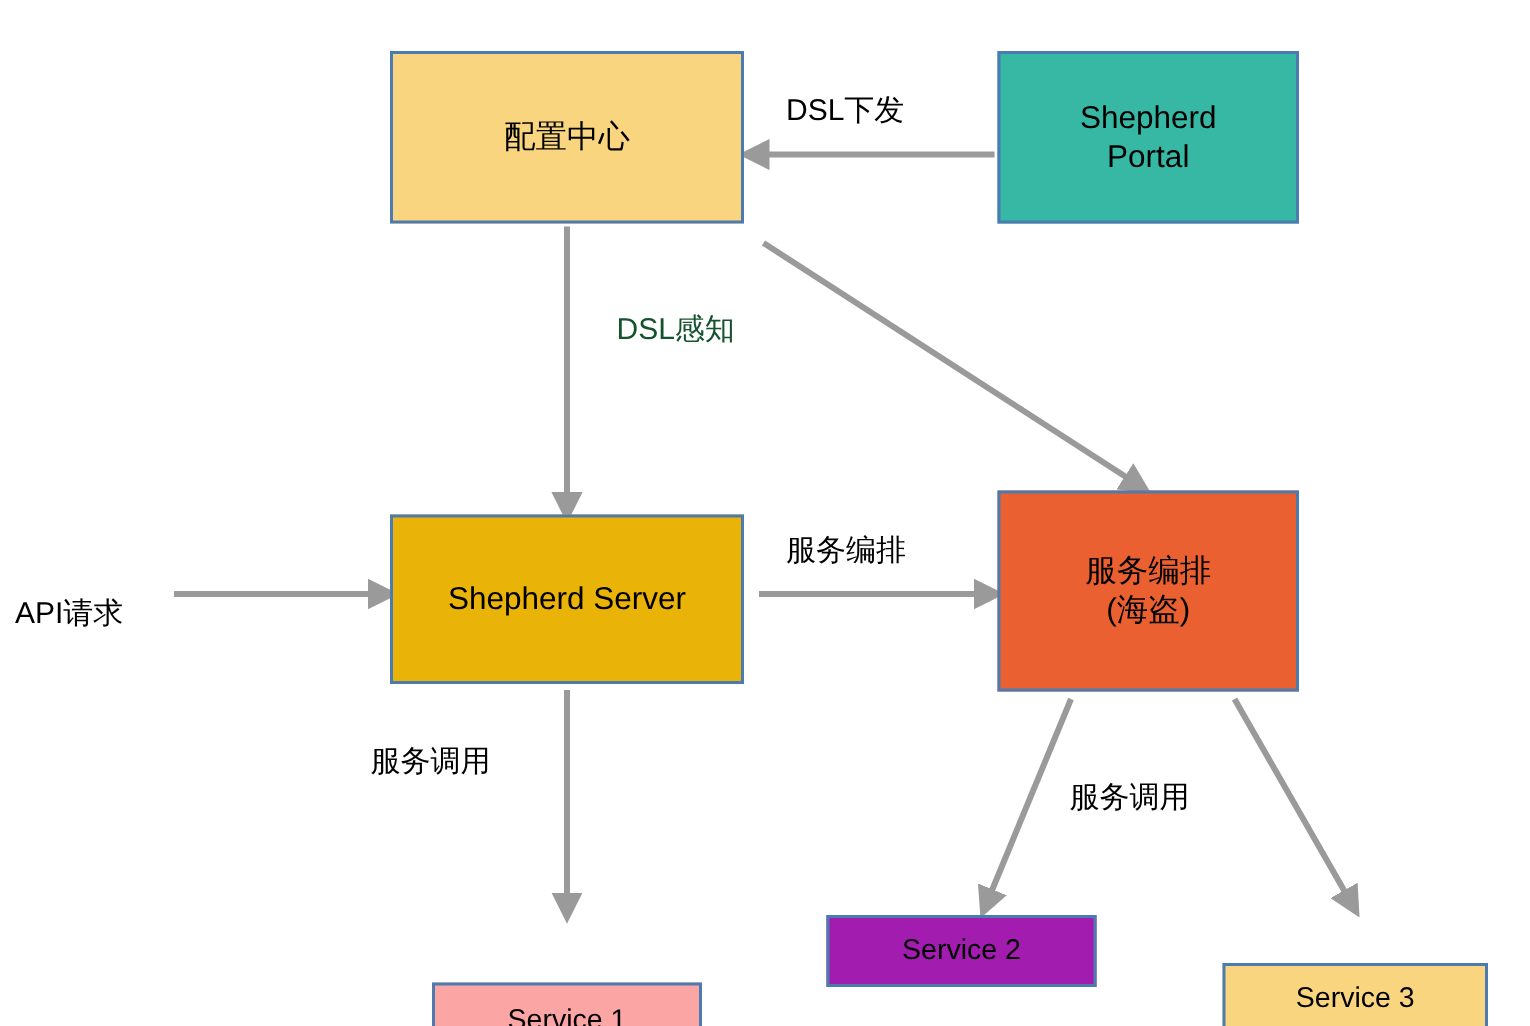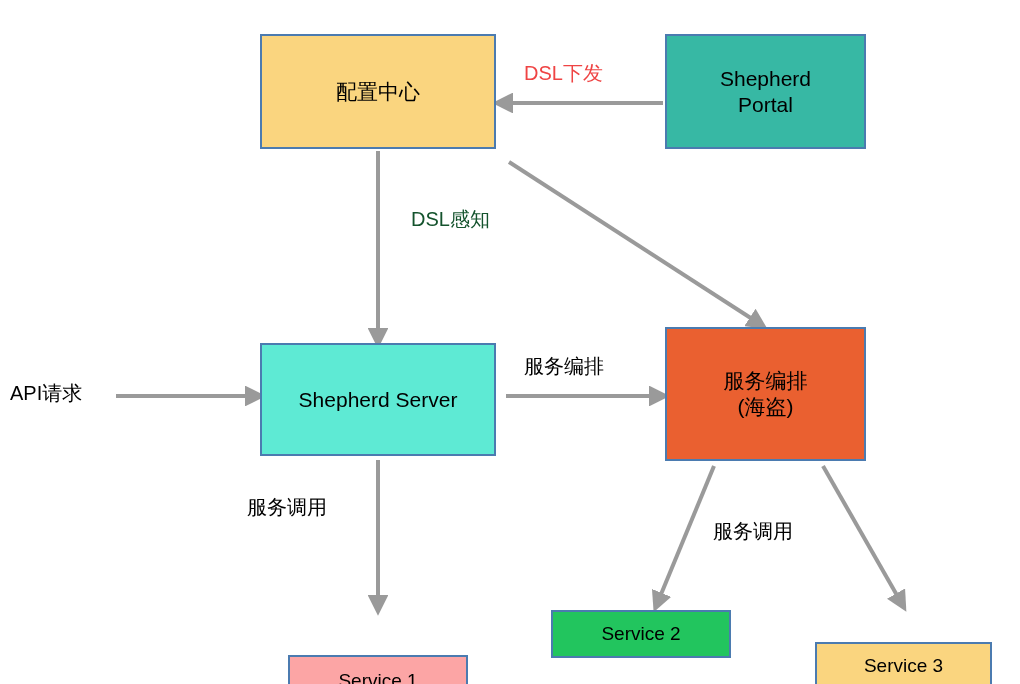--- a/index.html
+++ b/index.html
@@ -76,29 +76,29 @@
         <line x1="378" y1="460" x2="378" y2="607" stroke="#9a9a9a" stroke-width="4" marker-end="url(#ah)"></line>
         <line x1="714" y1="466" x2="657" y2="604" stroke="#9a9a9a" stroke-width="4" marker-end="url(#ah)"></line>
         <line x1="823" y1="466" x2="902" y2="604" stroke="#9a9a9a" stroke-width="4" marker-end="url(#ah)"></line>
       </g>
   </svg>
 
   <div id="node-layer">
       <div class="node tan" style="left: 260px; top: 34px; width: 236px; height: 115px; background: rgb(250, 213, 127); border-color: rgb(75, 123, 176); font-size: 21px;"><span class="node-label">配置中心</span></div>
       <div class="node teal" style="left: 665px; top: 34px; width: 201px; height: 115px; background: rgb(55, 184, 164); border-color: rgb(75, 123, 176); font-size: 21px;"><span class="node-label">Shepherd
 Portal</span></div>
-      <div class="node teal" style="left: 260px; top: 343px; width: 236px; height: 113px; background: #5eead4; border-color: rgb(75, 123, 176); font-size: 21px;"><span class="node-label">Shepherd Server</span></div>
+      <div class="node teal" style="left: 260px; top: 343px; width: 236px; height: 113px; background: #eab308; border-color: rgb(75, 123, 176); font-size: 21px;"><span class="node-label">Shepherd Server</span></div>
       <div class="node orange" style="left: 665px; top: 327px; width: 201px; height: 134px; background: rgb(234, 96, 48); border-color: rgb(75, 123, 176); font-size: 21px;"><span class="node-label">服务编排
 (海盗)</span></div>
       <div class="node tan" style="left: 288px; top: 610px; width: 180px; height: 52px; background: #fca5a5; border-color: rgb(75, 123, 176); font-size: 19px; margin-top: 45px;"><span class="node-label">Service 1</span></div>
-      <div class="node tan" style="left: 551px; top: 610px; width: 180px; height: 48px; background: #22c55e; border-color: rgb(75, 123, 176); font-size: 19px;"><span class="node-label">Service 2</span></div>
+      <div class="node tan" style="left: 551px; top: 610px; width: 180px; height: 48px; background: #a21caf; border-color: rgb(75, 123, 176); font-size: 19px;"><span class="node-label">Service 2</span></div>
       <div class="node tan" style="left: 815px; top: 610px; width: 177px; height: 48px; background: rgb(250, 213, 127); border-color: rgb(75, 123, 176); font-size: 19px; margin-top: 32px;"><span class="node-label">Service 3</span></div>
     </div>
   <div id="edge-label-layer">
-      <div class="edge-label" style="left: 524px; top: 60px; font-size: 20px; color: #ef4444;">DSL下发</div>
+      <div class="edge-label" style="left: 524px; top: 60px; font-size: 20px; color: #000000;">DSL下发</div>
       <div class="edge-label" style="left: 411px; top: 206px; font-size: 20px; color: #14532d;">DSL感知</div>
-      <div class="edge-label" style="left: 10px; top: 380px; font-size: 20px; color: rgb(0, 0, 0);">API请求</div>
+      <div class="edge-label" style="left: 10px; top: 395px; font-size: 20px; color: rgb(0, 0, 0);">API请求</div>
       <div class="edge-label" style="left: 524px; top: 353px; font-size: 20px; color: rgb(0, 0, 0);">服务编排</div>
       <div class="edge-label" style="left: 247px; top: 494px; font-size: 20px; color: rgb(0, 0, 0);">服务调用</div>
       <div class="edge-label" style="left: 713px; top: 518px; font-size: 20px; color: rgb(0, 0, 0);">服务调用</div>
     </div>
 
 </div>
 
 </body></html>

